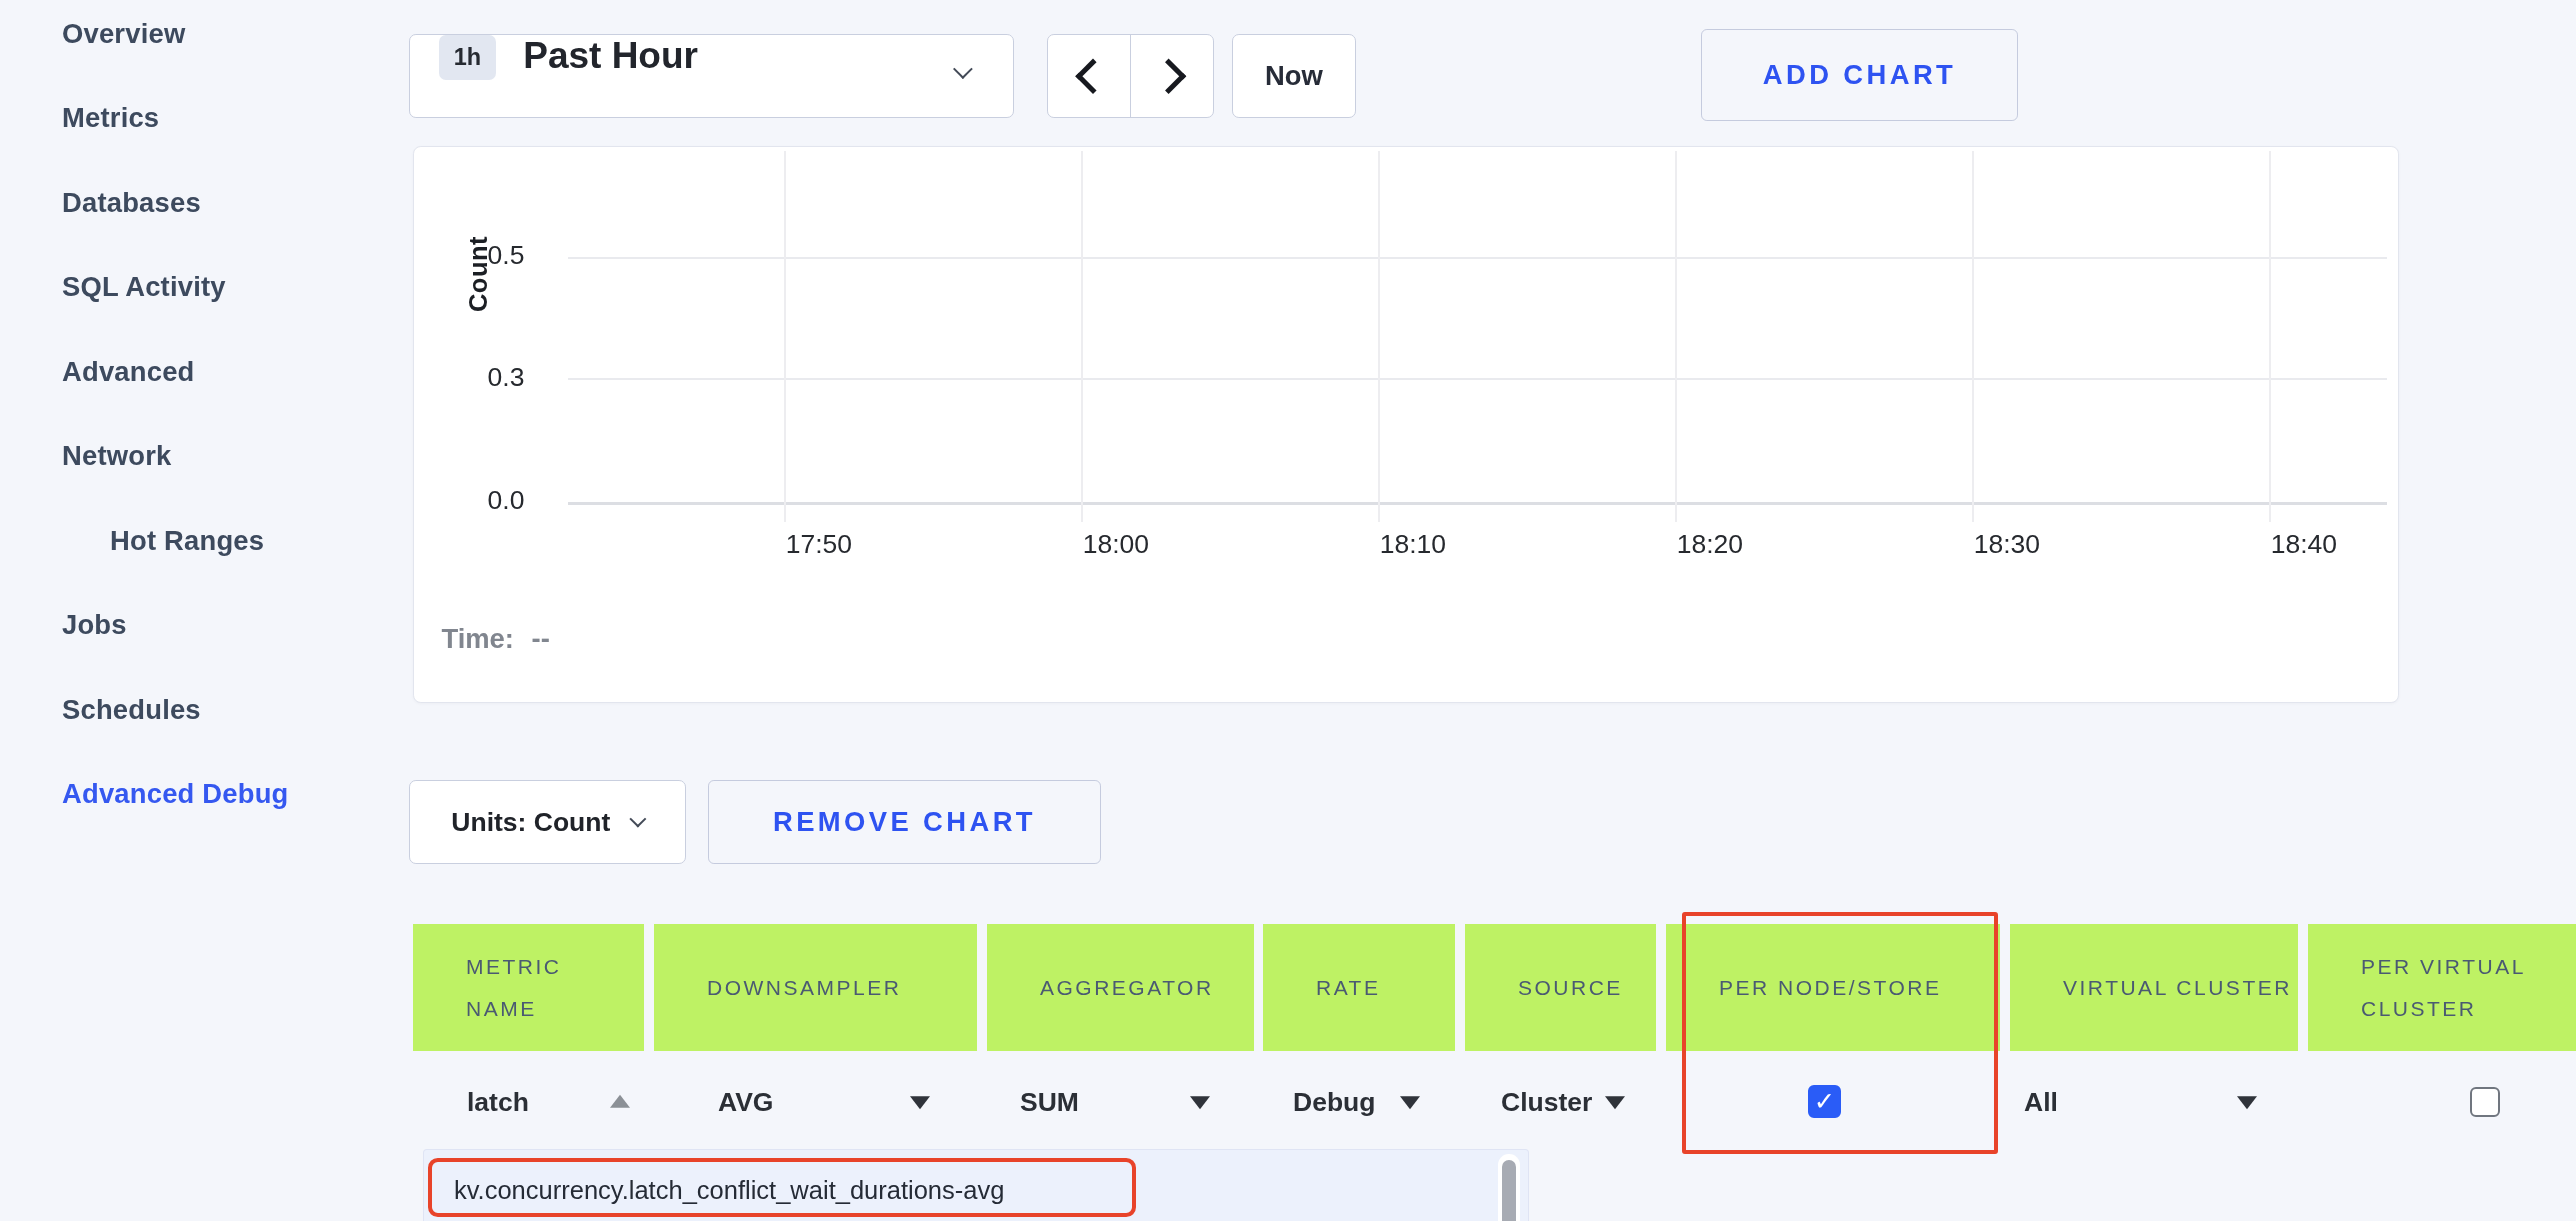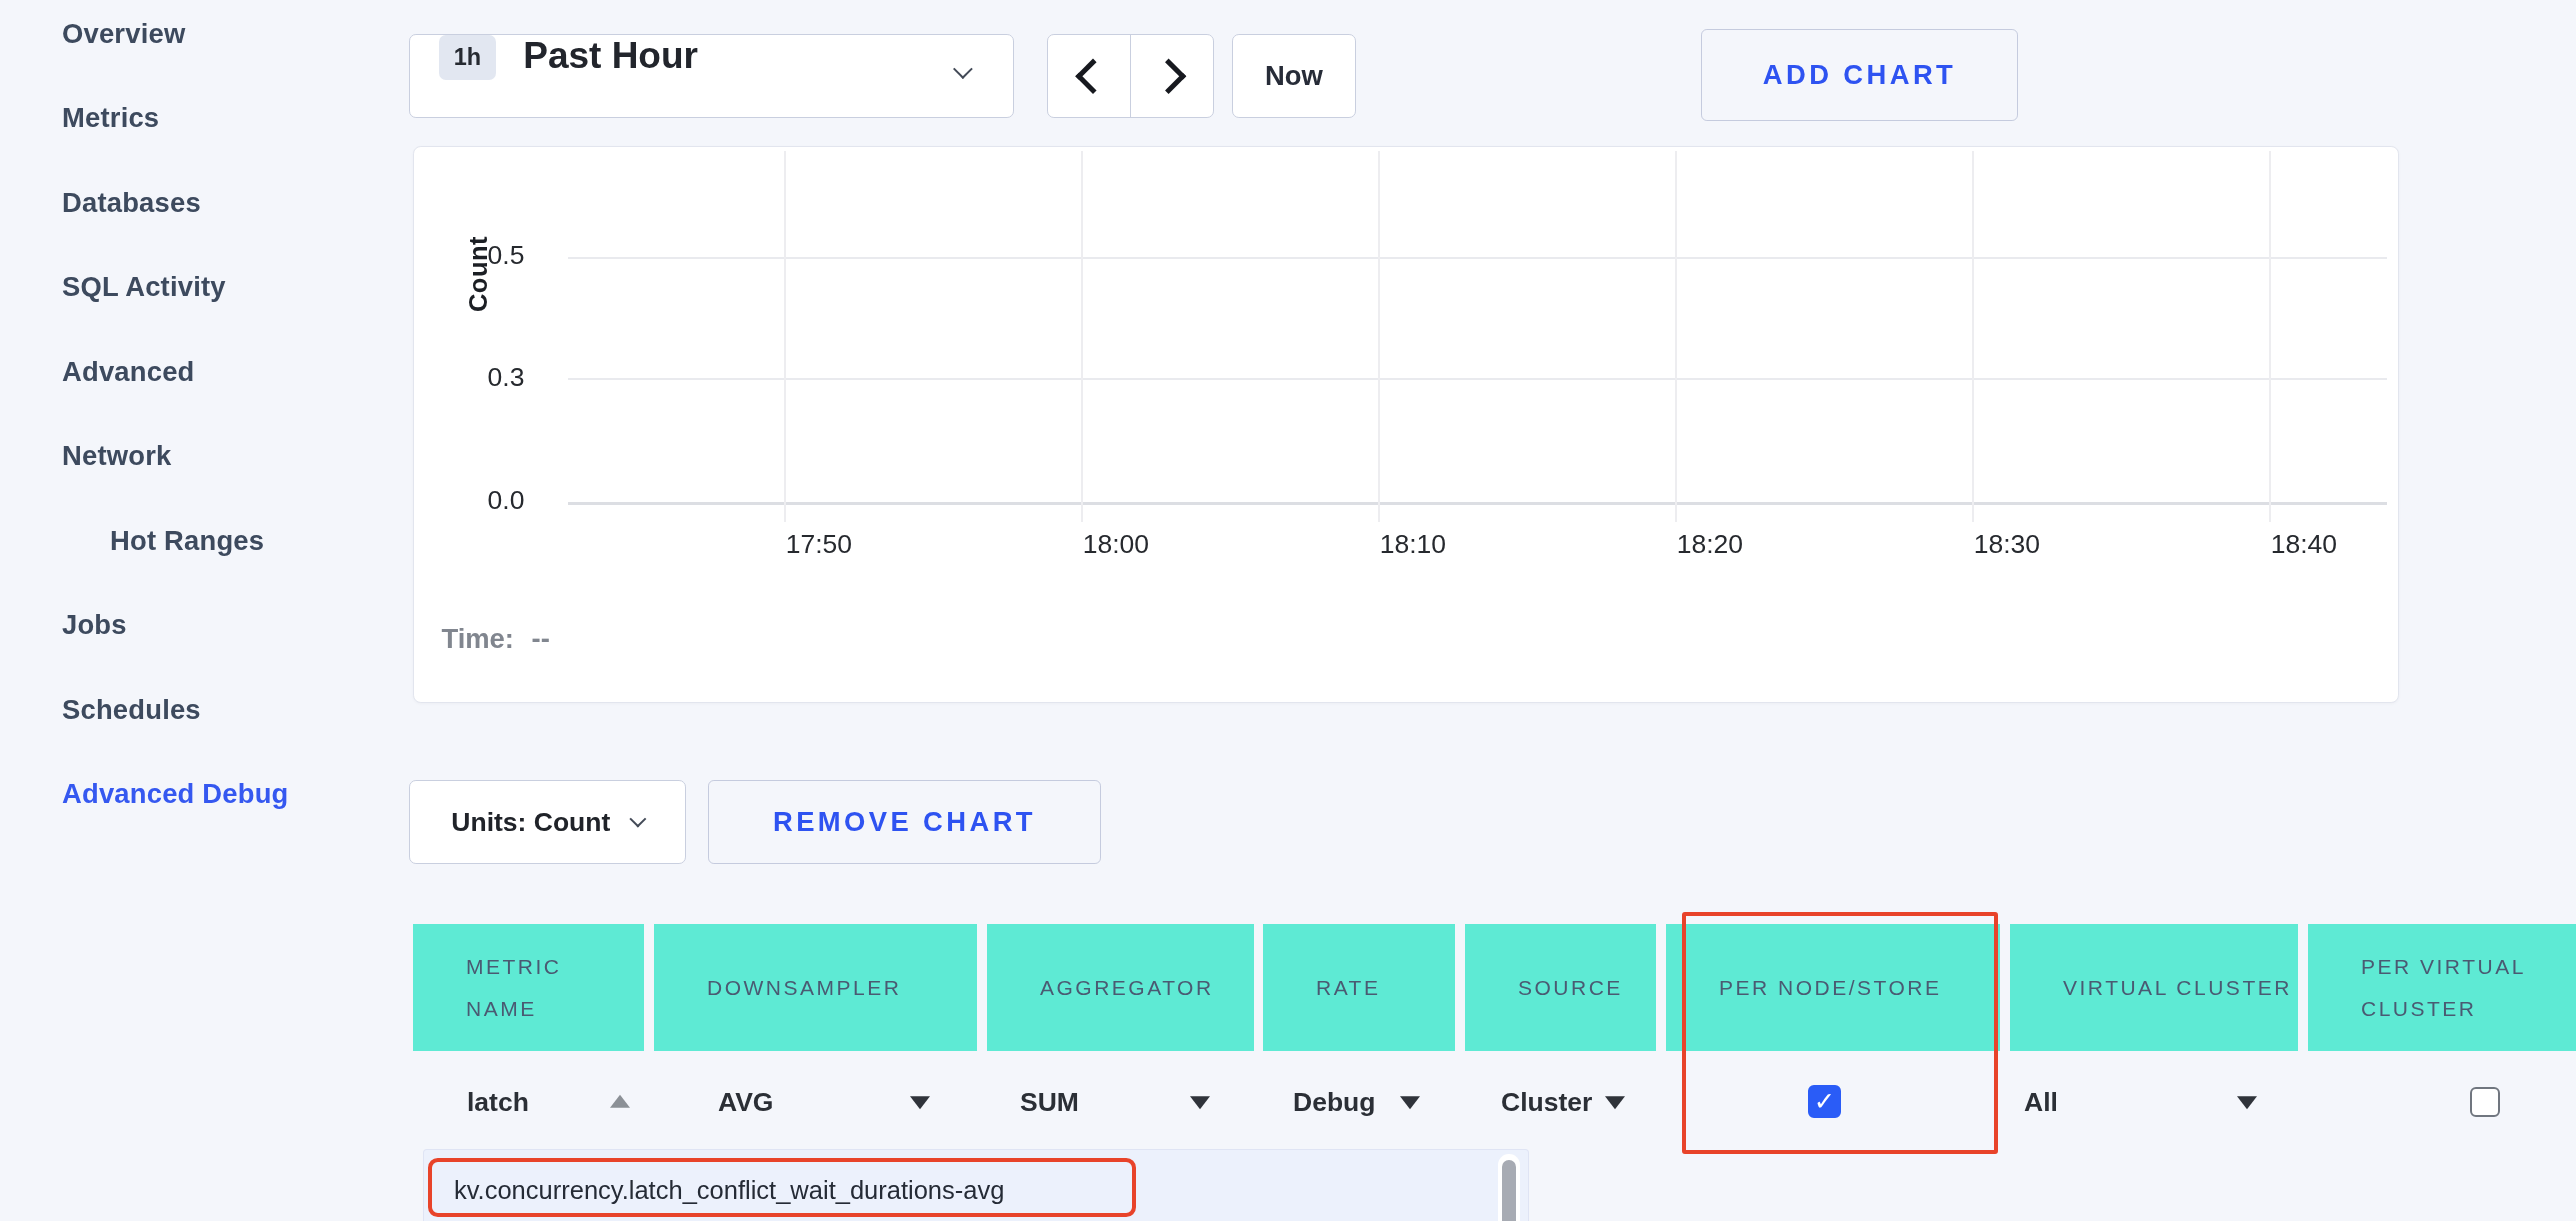--- a/index.html
+++ b/index.html
@@ -103,21 +103,21 @@
     left:409px;top:780px;width:277px;height:84px;
     background:#fff;border:1.5px solid var(--border);border-radius:6.9px;
     font-family:inherit;font-size:26.5px;font-weight:700;color:#202329;cursor:pointer;
     display:flex;align-items:center;justify-content:center;gap:21.6px;
   }
   .chev.small{border-color:#434a57;border-width:0 2.5px 2.5px 0;padding:4.9px;transform:rotate(45deg);margin-top:-5.9px;}
   .remove-chart{left:708px;top:780px;width:393px;height:84px;}
 
   
   .th{
-    position:absolute;top:924px;height:127px;background:#5eead4;
+    position:absolute;top:924px;height:127px;background:#bef264;
     display:flex;align-items:center;
     font-size:21px;font-weight:500;letter-spacing:2.5px;color:var(--hdr);
     line-height:42px;padding-left:53px;padding-right:5.9px;
   }
   .row-item{
     position:absolute;top:1102px;transform:translateY(-50%);
     font-size:26.5px;font-weight:600;color:#2b2f36;white-space:nowrap;cursor:pointer;
   }
   .tri{position:absolute;top:1102px;width:0;height:0;cursor:pointer;}
   .tri.down{

